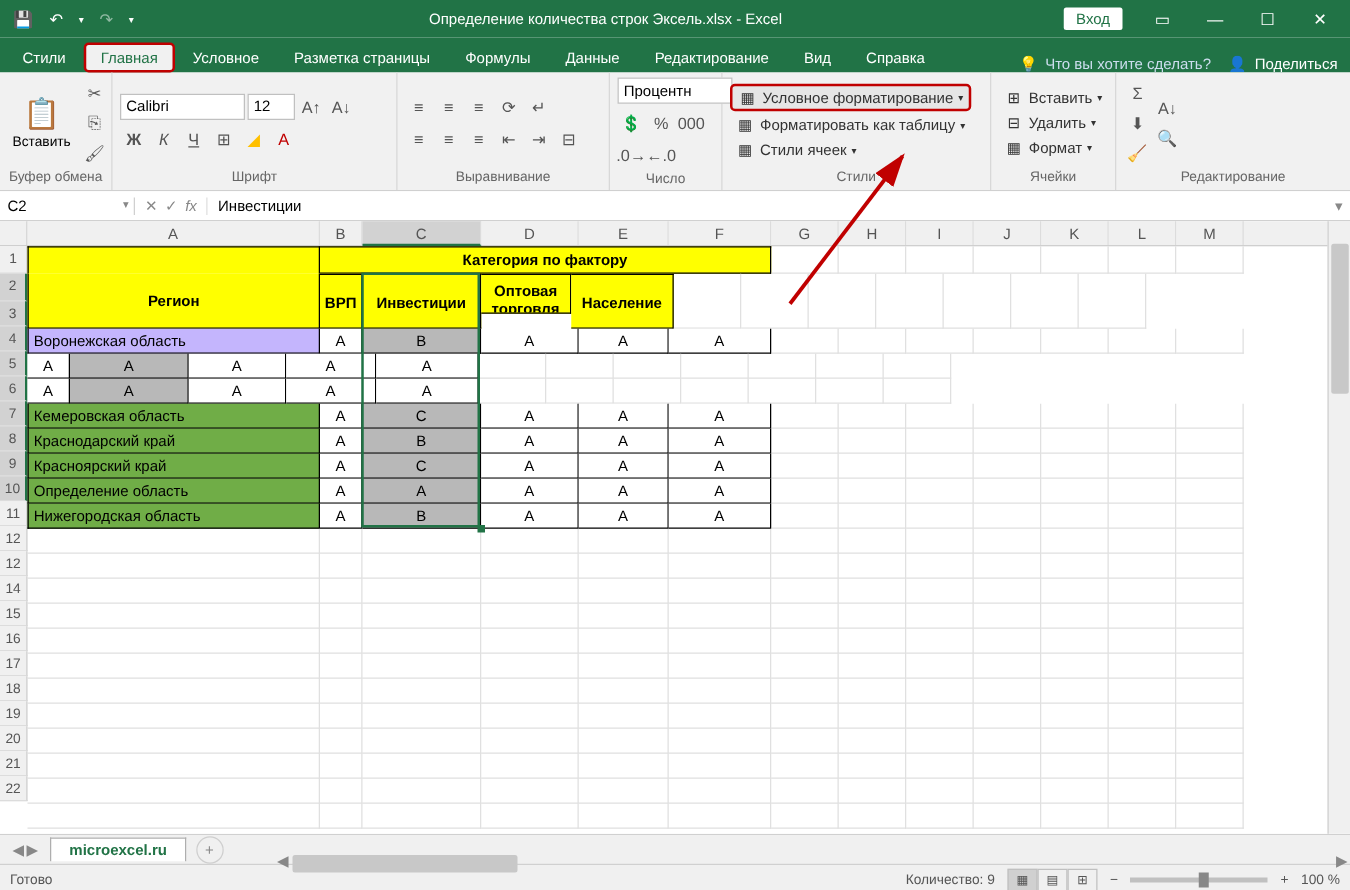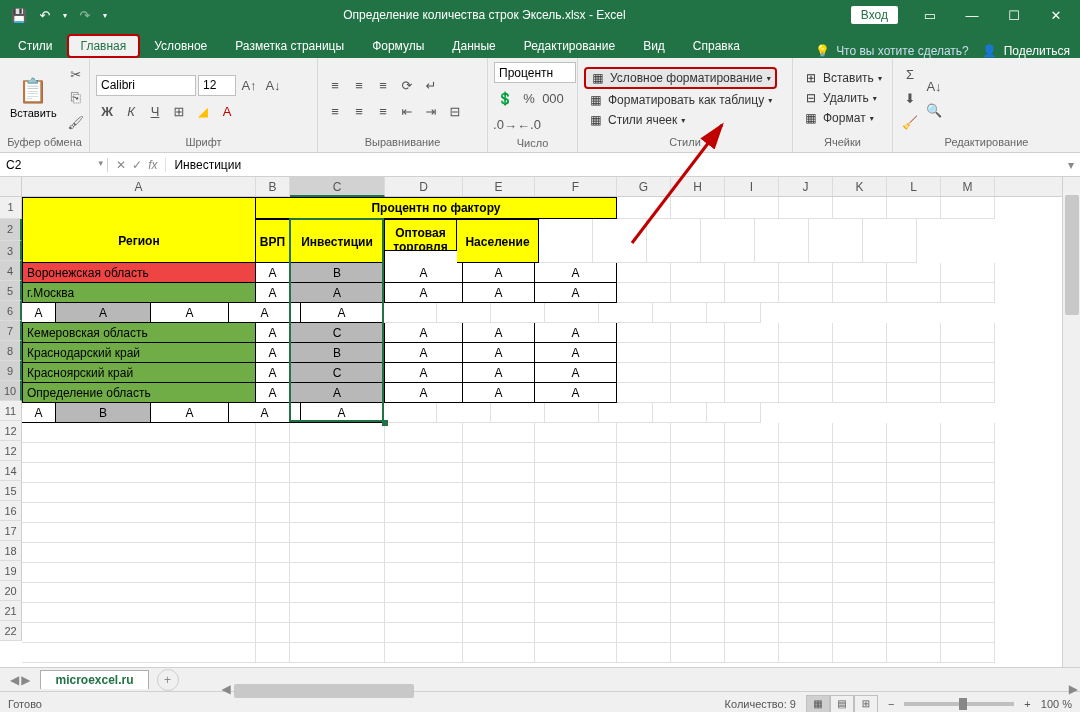--- a/index.html
+++ b/index.html
@@ -183,21 +183,21 @@
         <div class="ribbon-btn-small">⇤</div>
         <div class="ribbon-btn-small">⇥</div>
         <div class="ribbon-btn-small">⊟</div>
       </div>
     </div>
     <div class="ribbon-group-label">Выравнивание</div>
   </div>
 
   <div class="ribbon-group" style="width:90px">
     <div class="ribbon-col" style="gap:4px;flex:1;justify-content:center">
-      <input class="ribbon-select" style="width: 82px;" value="Процентн">
+      <input class="ribbon-select" style="width: 92px;" value="Процентн">
       <div class="ribbon-row">
         <div class="ribbon-btn-small">💲</div>
         <div class="ribbon-btn-small">%</div>
         <div class="ribbon-btn-small">000</div>
       </div>
       <div class="ribbon-row">
         <div class="ribbon-btn-small">.0→</div>
         <div class="ribbon-btn-small">←.0</div>
       </div>
     </div>
@@ -313,21 +313,21 @@
         <div class="row-header">17</div>
         <div class="row-header">18</div>
         <div class="row-header">19</div>
         <div class="row-header">20</div>
         <div class="row-header">21</div>
         <div class="row-header">22</div>
       </div>
     <div class="cells" id="cells" style="position:relative">
         <div class="cell-row" style="height: 22px;">
           <div class="cell" style="width: 234px; background: rgb(255, 255, 0); border-right: 1px solid rgb(0, 0, 0); border-bottom: none; border-top: 1px solid rgb(0, 0, 0); border-left: 1px solid rgb(0, 0, 0);"></div>
-          <div class="cell" style="width: 361px; background: rgb(255, 255, 0); font-weight: bold; text-align: center; border-right: 1px solid rgb(0, 0, 0); border-top: 1px solid rgb(0, 0, 0); border-bottom: 1px solid rgb(0, 0, 0);">Процентн по фактору</div>
+          <div class="cell" style="width: 361px; background: rgb(255, 255, 0); font-weight: bold; text-align: center; border-right: 1px solid rgb(0, 0, 0); border-top: 1px solid rgb(0, 0, 0); border-bottom: 1px solid rgb(0, 0, 0);">Категория по фактору</div>
           <div class="cell" style="width: 54px;"></div>
           <div class="cell" style="width: 54px;"></div>
           <div class="cell" style="width: 54px;"></div>
           <div class="cell" style="width: 54px;"></div>
           <div class="cell" style="width: 54px;"></div>
           <div class="cell" style="width: 54px;"></div>
           <div class="cell" style="width: 54px;"></div>
         </div>
         <div class="cell-row" style="height: 44px;">
           <div class="cell" style="width: 234px; background: rgb(255, 255, 0); font-weight: bold; text-align: center; line-height: 44px; border-top: none; border-right: 1px solid rgb(0, 0, 0); border-bottom: 1px solid rgb(0, 0, 0); border-left: 1px solid rgb(0, 0, 0); border-image: initial;">Регион</div>
@@ -337,36 +337,35 @@
           <div class="cell" style="width: 82px; background: rgb(255, 255, 0); font-weight: bold; text-align: center; border-top: 1px solid rgb(0, 0, 0); border-right: 1px solid rgb(0, 0, 0); border-bottom: 1px solid rgb(0, 0, 0); border-left: none; border-image: initial; white-space: normal; line-height: 44px; padding: 0px 2px; font-size: 12px; height: 44px;">Население</div>
           <div class="cell" style="width: 54px; height: 44px;"></div>
           <div class="cell" style="width: 54px; height: 44px;"></div>
           <div class="cell" style="width: 54px; height: 44px;"></div>
           <div class="cell" style="width: 54px; height: 44px;"></div>
           <div class="cell" style="width: 54px; height: 44px;"></div>
           <div class="cell" style="width: 54px; height: 44px;"></div>
           <div class="cell" style="width: 54px; height: 44px;"></div>
         </div>
         <div class="cell-row">
-          <div class="cell" style="width: 234px; background: #ef4444; text-align: left; border-top: none; border-right: 1px solid rgb(0, 0, 0); border-bottom: 1px solid rgb(0, 0, 0); border-left: 1px solid rgb(0, 0, 0); border-image: initial; color: rgb(0, 0, 0);">Воронежская область</div>
+          <div class="cell" style="width: 234px; background: #c4b5fd; text-align: left; border-top: none; border-right: 1px solid rgb(0, 0, 0); border-bottom: 1px solid rgb(0, 0, 0); border-left: 1px solid rgb(0, 0, 0); border-image: initial; color: rgb(0, 0, 0);">Воронежская область</div>
           <div class="cell" style="width: 34px; background: rgb(255, 255, 255); border-top: none; border-right: 1px solid rgb(0, 0, 0); border-bottom: 1px solid rgb(0, 0, 0); border-left: none; border-image: initial;">A</div>
           <div class="cell" style="width: 95px; background: rgb(184, 184, 184); border-top: none; border-right: 1px solid rgb(0, 0, 0); border-bottom: 1px solid rgb(0, 0, 0); border-left: none; border-image: initial;">B</div>
           <div class="cell" style="width: 78px; background: rgb(255, 255, 255); border-top: none; border-right: 1px solid rgb(0, 0, 0); border-bottom: 1px solid rgb(0, 0, 0); border-left: none; border-image: initial;">A</div>
           <div class="cell" style="width: 72px; background: rgb(255, 255, 255); border-top: none; border-right: 1px solid rgb(0, 0, 0); border-bottom: 1px solid rgb(0, 0, 0); border-left: none; border-image: initial;">A</div>
           <div class="cell" style="width: 82px; background: rgb(255, 255, 255); border-top: none; border-right: 1px solid rgb(0, 0, 0); border-bottom: 1px solid rgb(0, 0, 0); border-left: none; border-image: initial;">A</div>
           <div class="cell" style="width: 54px;"></div>
           <div class="cell" style="width: 54px;"></div>
           <div class="cell" style="width: 54px;"></div>
           <div class="cell" style="width: 54px;"></div>
           <div class="cell" style="width: 54px;"></div>
           <div class="cell" style="width: 54px;"></div>
           <div class="cell" style="width: 54px;"></div>
         </div>
         <div class="cell-row">
-          <div class="cell" style="width: 234px; background: rgb(112, 173, 71); text-align: left; border-top: none; border-right: 1px solid rgb(0, 0, 0); border-bottom: 1px solid rgb(0, 0, 0); border-left: 1px solid rgb(0, 0, 0); border-image: initial; color: rgb(0, 0, 0);">г.Москва</div>
           <div class="cell" style="width: 34px; background: rgb(255, 255, 255); border-top: none; border-right: 1px solid rgb(0, 0, 0); border-bottom: 1px solid rgb(0, 0, 0); border-left: none; border-image: initial;">A</div>
           <div class="cell" style="width: 95px; background: rgb(184, 184, 184); border-top: none; border-right: 1px solid rgb(0, 0, 0); border-bottom: 1px solid rgb(0, 0, 0); border-left: none; border-image: initial;">A</div>
           <div class="cell" style="width: 78px; background: rgb(255, 255, 255); border-top: none; border-right: 1px solid rgb(0, 0, 0); border-bottom: 1px solid rgb(0, 0, 0); border-left: none; border-image: initial;">A</div>
           <div class="cell" style="width: 72px; background: rgb(255, 255, 255); border-top: none; border-right: 1px solid rgb(0, 0, 0); border-bottom: 1px solid rgb(0, 0, 0); border-left: none; border-image: initial;">A</div>
           <div class="cell" style="width: 82px; background: rgb(255, 255, 255); border-top: none; border-right: 1px solid rgb(0, 0, 0); border-bottom: 1px solid rgb(0, 0, 0); border-left: none; border-image: initial;">A</div>
           <div class="cell" style="width: 54px;"></div>
           <div class="cell" style="width: 54px;"></div>
           <div class="cell" style="width: 54px;"></div>
           <div class="cell" style="width: 54px;"></div>
           <div class="cell" style="width: 54px;"></div>
@@ -441,20 +440,21 @@
           <div class="cell" style="width: 82px; background: rgb(255, 255, 255); border-top: none; border-right: 1px solid rgb(0, 0, 0); border-bottom: 1px solid rgb(0, 0, 0); border-left: none; border-image: initial;">A</div>
           <div class="cell" style="width: 54px;"></div>
           <div class="cell" style="width: 54px;"></div>
           <div class="cell" style="width: 54px;"></div>
           <div class="cell" style="width: 54px;"></div>
           <div class="cell" style="width: 54px;"></div>
           <div class="cell" style="width: 54px;"></div>
           <div class="cell" style="width: 54px;"></div>
         </div>
         <div class="cell-row">
+          <div class="cell" style="width: 234px; background: rgb(112, 173, 71); text-align: left; border-top: none; border-right: 1px solid rgb(0, 0, 0); border-bottom: 1px solid rgb(0, 0, 0); border-left: 1px solid rgb(0, 0, 0); border-image: initial; color: rgb(0, 0, 0);">Нижегородская область</div>
           <div class="cell" style="width: 34px; background: rgb(255, 255, 255); border-top: none; border-right: 1px solid rgb(0, 0, 0); border-bottom: 1px solid rgb(0, 0, 0); border-left: none; border-image: initial;">A</div>
           <div class="cell" style="width: 95px; background: rgb(184, 184, 184); border-top: none; border-right: 1px solid rgb(0, 0, 0); border-bottom: 1px solid rgb(0, 0, 0); border-left: none; border-image: initial;">B</div>
           <div class="cell" style="width: 78px; background: rgb(255, 255, 255); border-top: none; border-right: 1px solid rgb(0, 0, 0); border-bottom: 1px solid rgb(0, 0, 0); border-left: none; border-image: initial;">A</div>
           <div class="cell" style="width: 72px; background: rgb(255, 255, 255); border-top: none; border-right: 1px solid rgb(0, 0, 0); border-bottom: 1px solid rgb(0, 0, 0); border-left: none; border-image: initial;">A</div>
           <div class="cell" style="width: 82px; background: rgb(255, 255, 255); border-top: none; border-right: 1px solid rgb(0, 0, 0); border-bottom: 1px solid rgb(0, 0, 0); border-left: none; border-image: initial;">A</div>
           <div class="cell" style="width: 54px;"></div>
           <div class="cell" style="width: 54px;"></div>
           <div class="cell" style="width: 54px;"></div>
           <div class="cell" style="width: 54px;"></div>
           <div class="cell" style="width: 54px;"></div>

